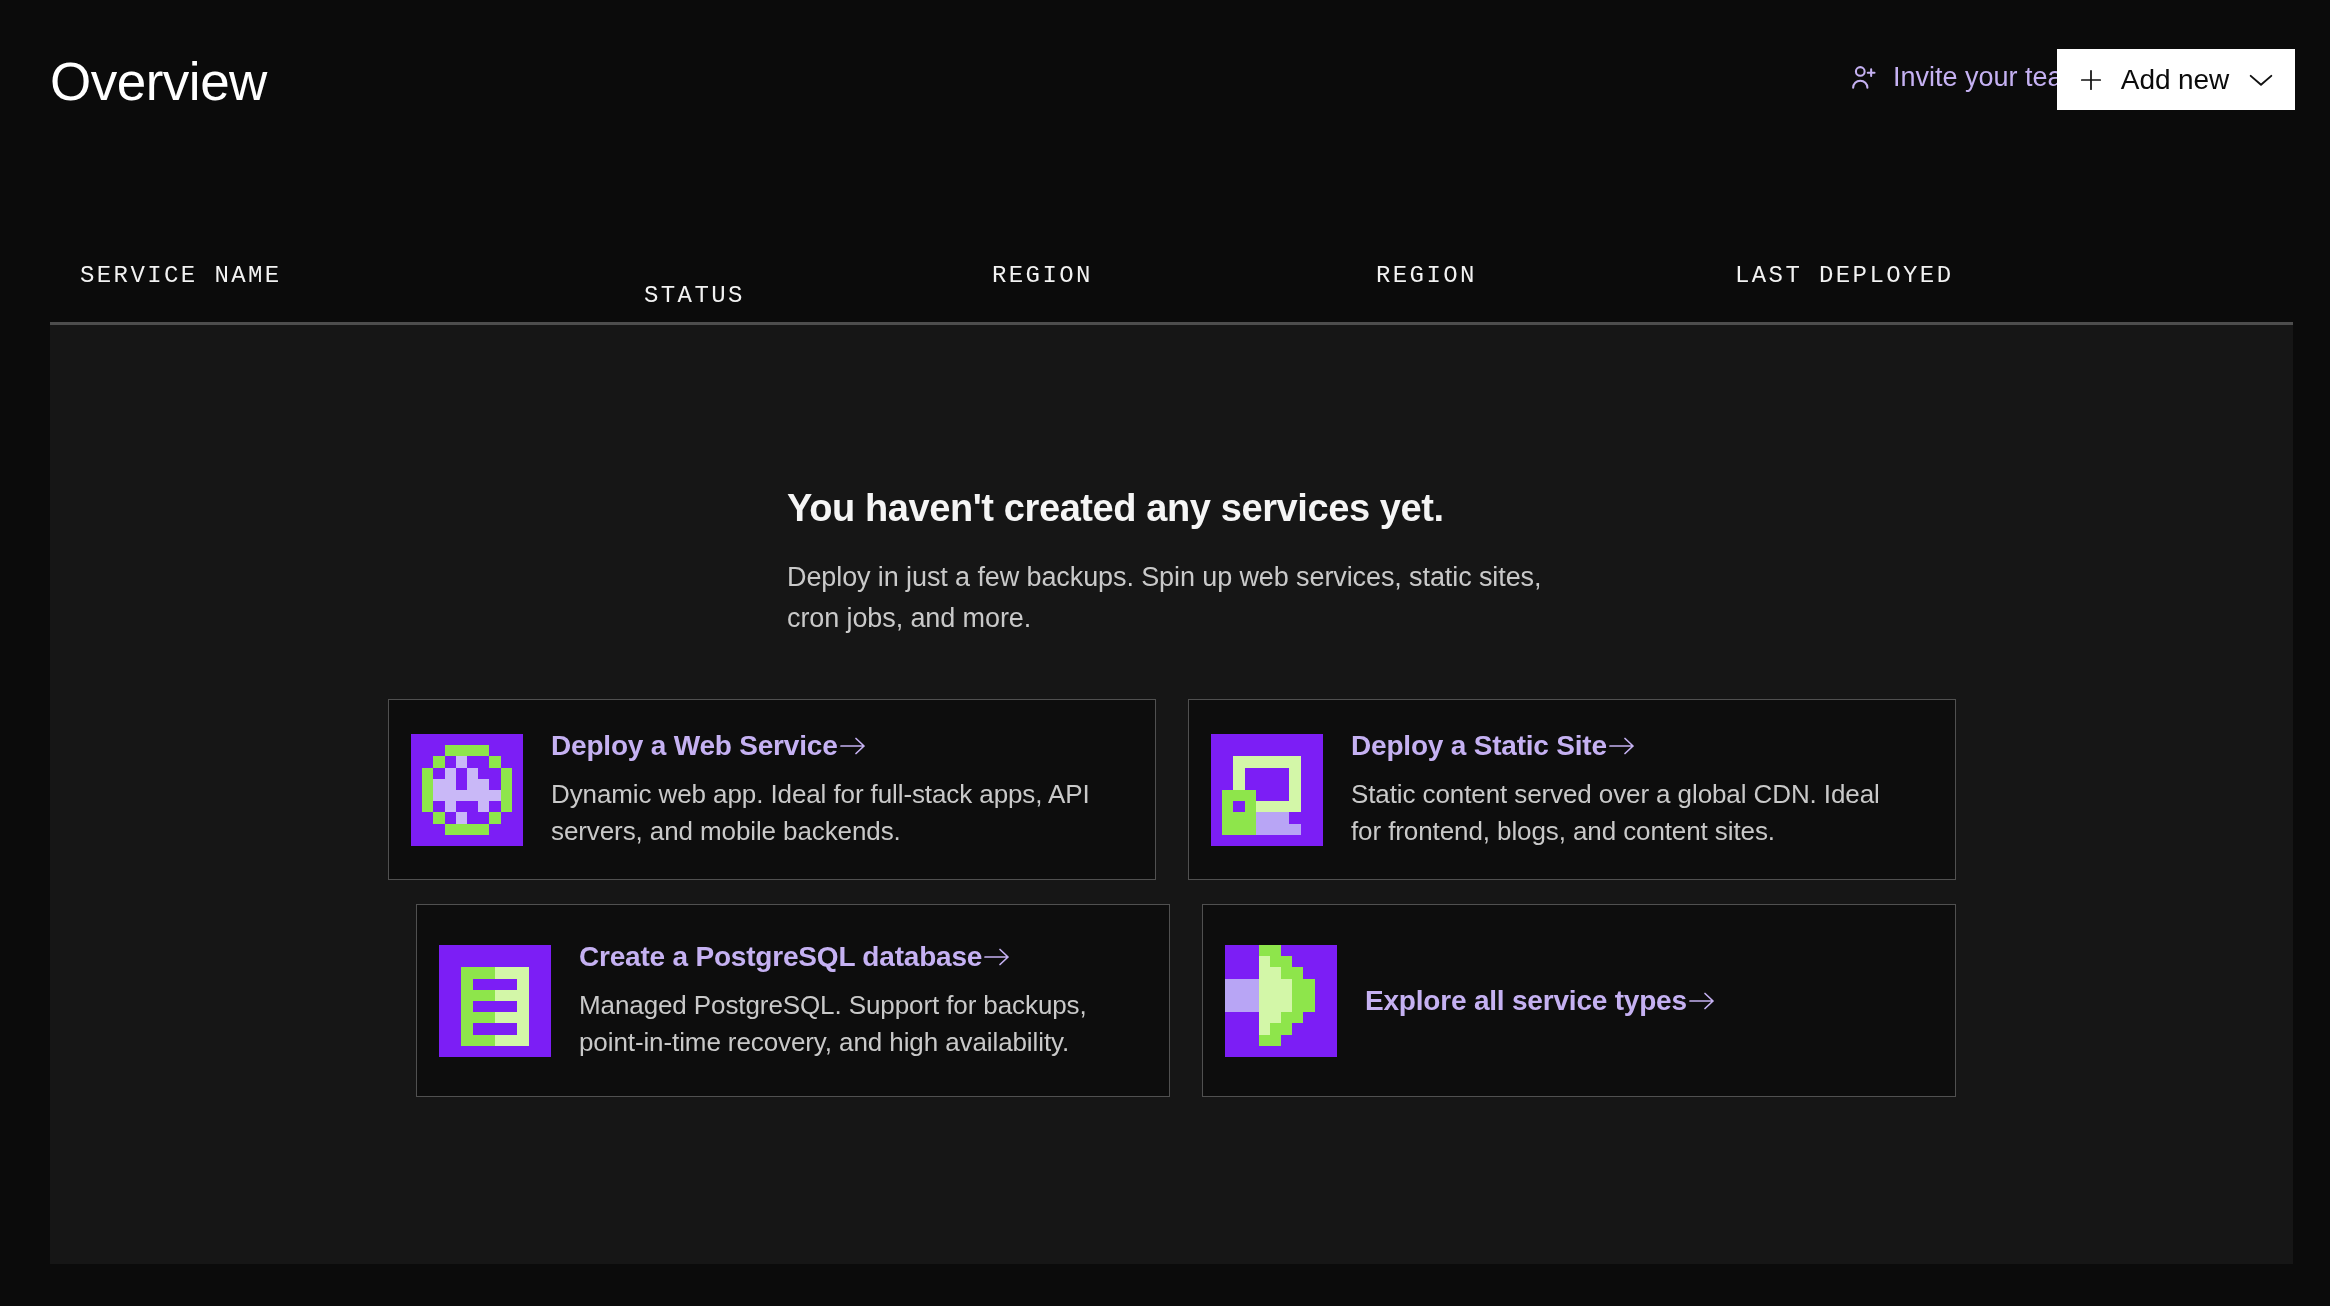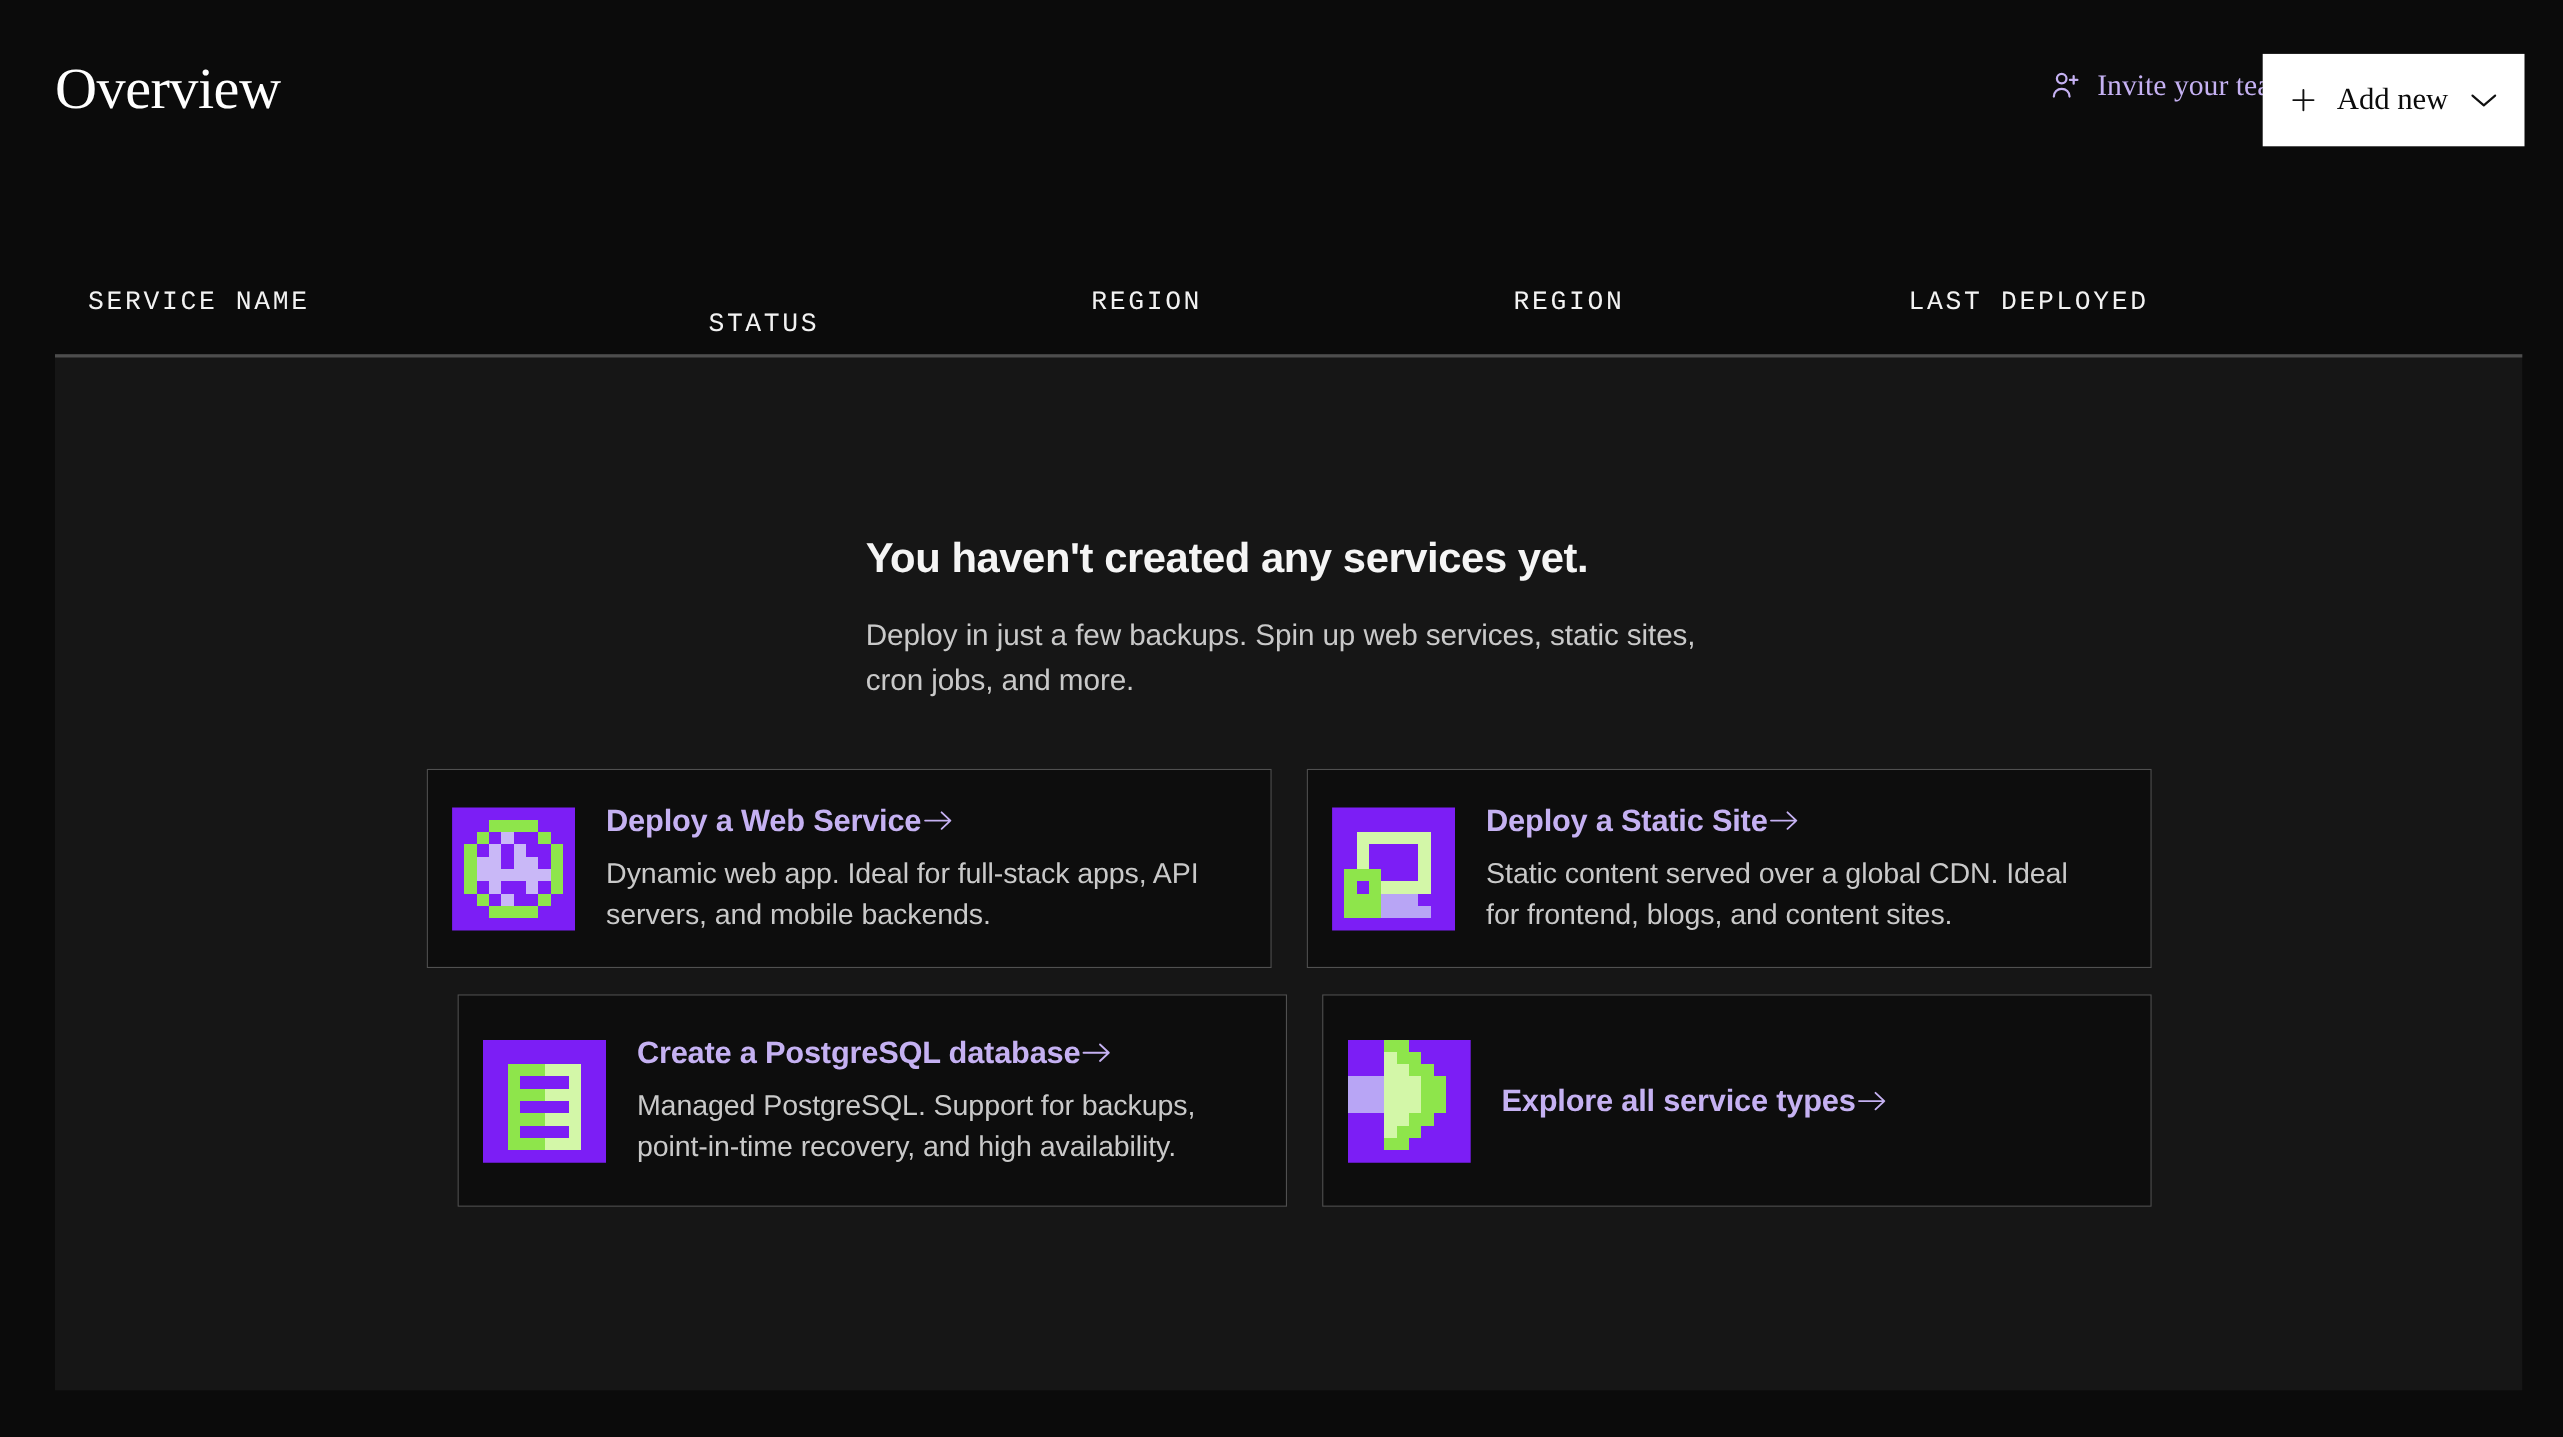--- a/index.html
+++ b/index.html
@@ -5,36 +5,36 @@
   * { box-sizing: border-box; margin: 0; padding: 0; }
   html, body {
     width: 2330px; height: 1306px;
     background: #0b0b0b;
     font-family: "Liberation Sans", sans-serif;
     overflow: hidden;
   }
   #root { position: relative; width: 2330px; height: 1306px; background: #0b0b0b; }
 
   
-  .header { position: absolute; left: 0; top: 0; width: 2330px; height: 160px; font-family: Liberation Serif, serif; }
+  .header { position: absolute; left: 0; top: 0; width: 2330px; height: 160px; }
   .page-title {
     position: absolute; left: 50px; top: 55px;
     font-size: 53px; font-weight: 400; color: #ffffff;
     letter-spacing: -0.5px; line-height: 1;
   }
   .invite-link {
     position: absolute; right: 245px; top: 62px;
     display: flex; align-items: center; gap: 14px;
     color: #c5b1f2; font-size: 27px; cursor: pointer;
     white-space: nowrap;
   }
   .invite-icon { display: block; width: 29px; height: 29px; }
   .add-new-btn {
     position: absolute; left: 2057px; top: 49px;
-    width: 238px; height: 84px;
+    width: 238px; height: 61px;
     background: #ffffff; color: #0b0b0b;
     display: flex; align-items: center; justify-content: center;
     gap: 17px; cursor: pointer;
     font-size: 28px; letter-spacing: -0.1px;
   }
   .plus-icon { display:block; width: 26px; height: 26px; }
   .chev-icon { display:block; width: 26px; height: 16px; margin-left: 2px; }
 
   
   .col-headers { position: absolute; left: 0; top: 262px; width: 2030px; height: 50px; }

